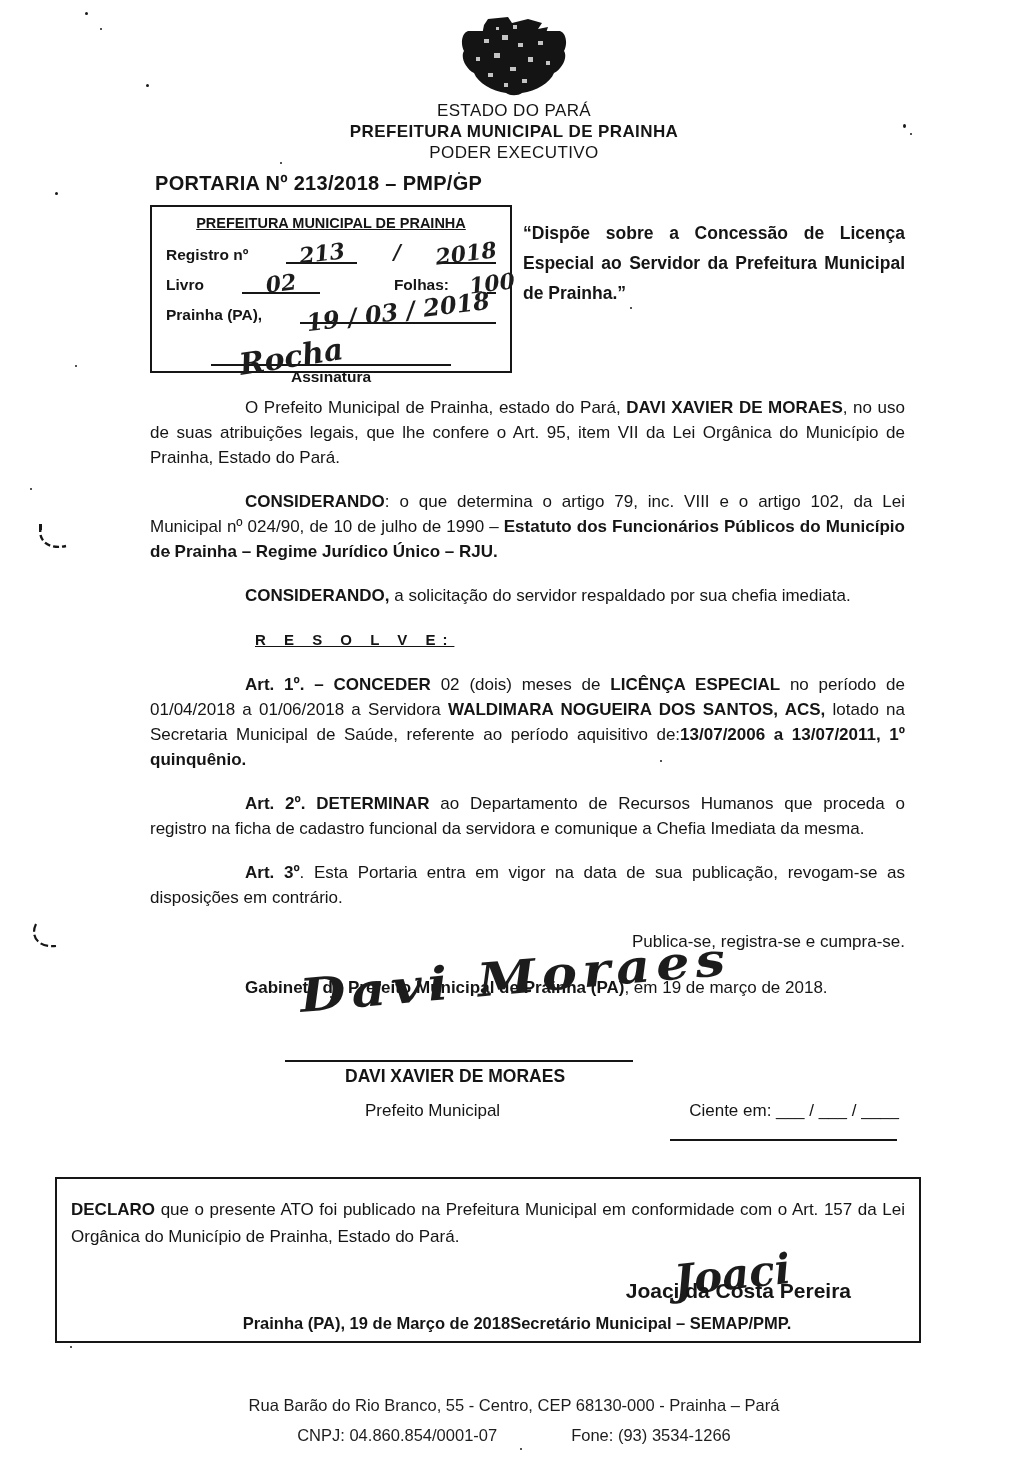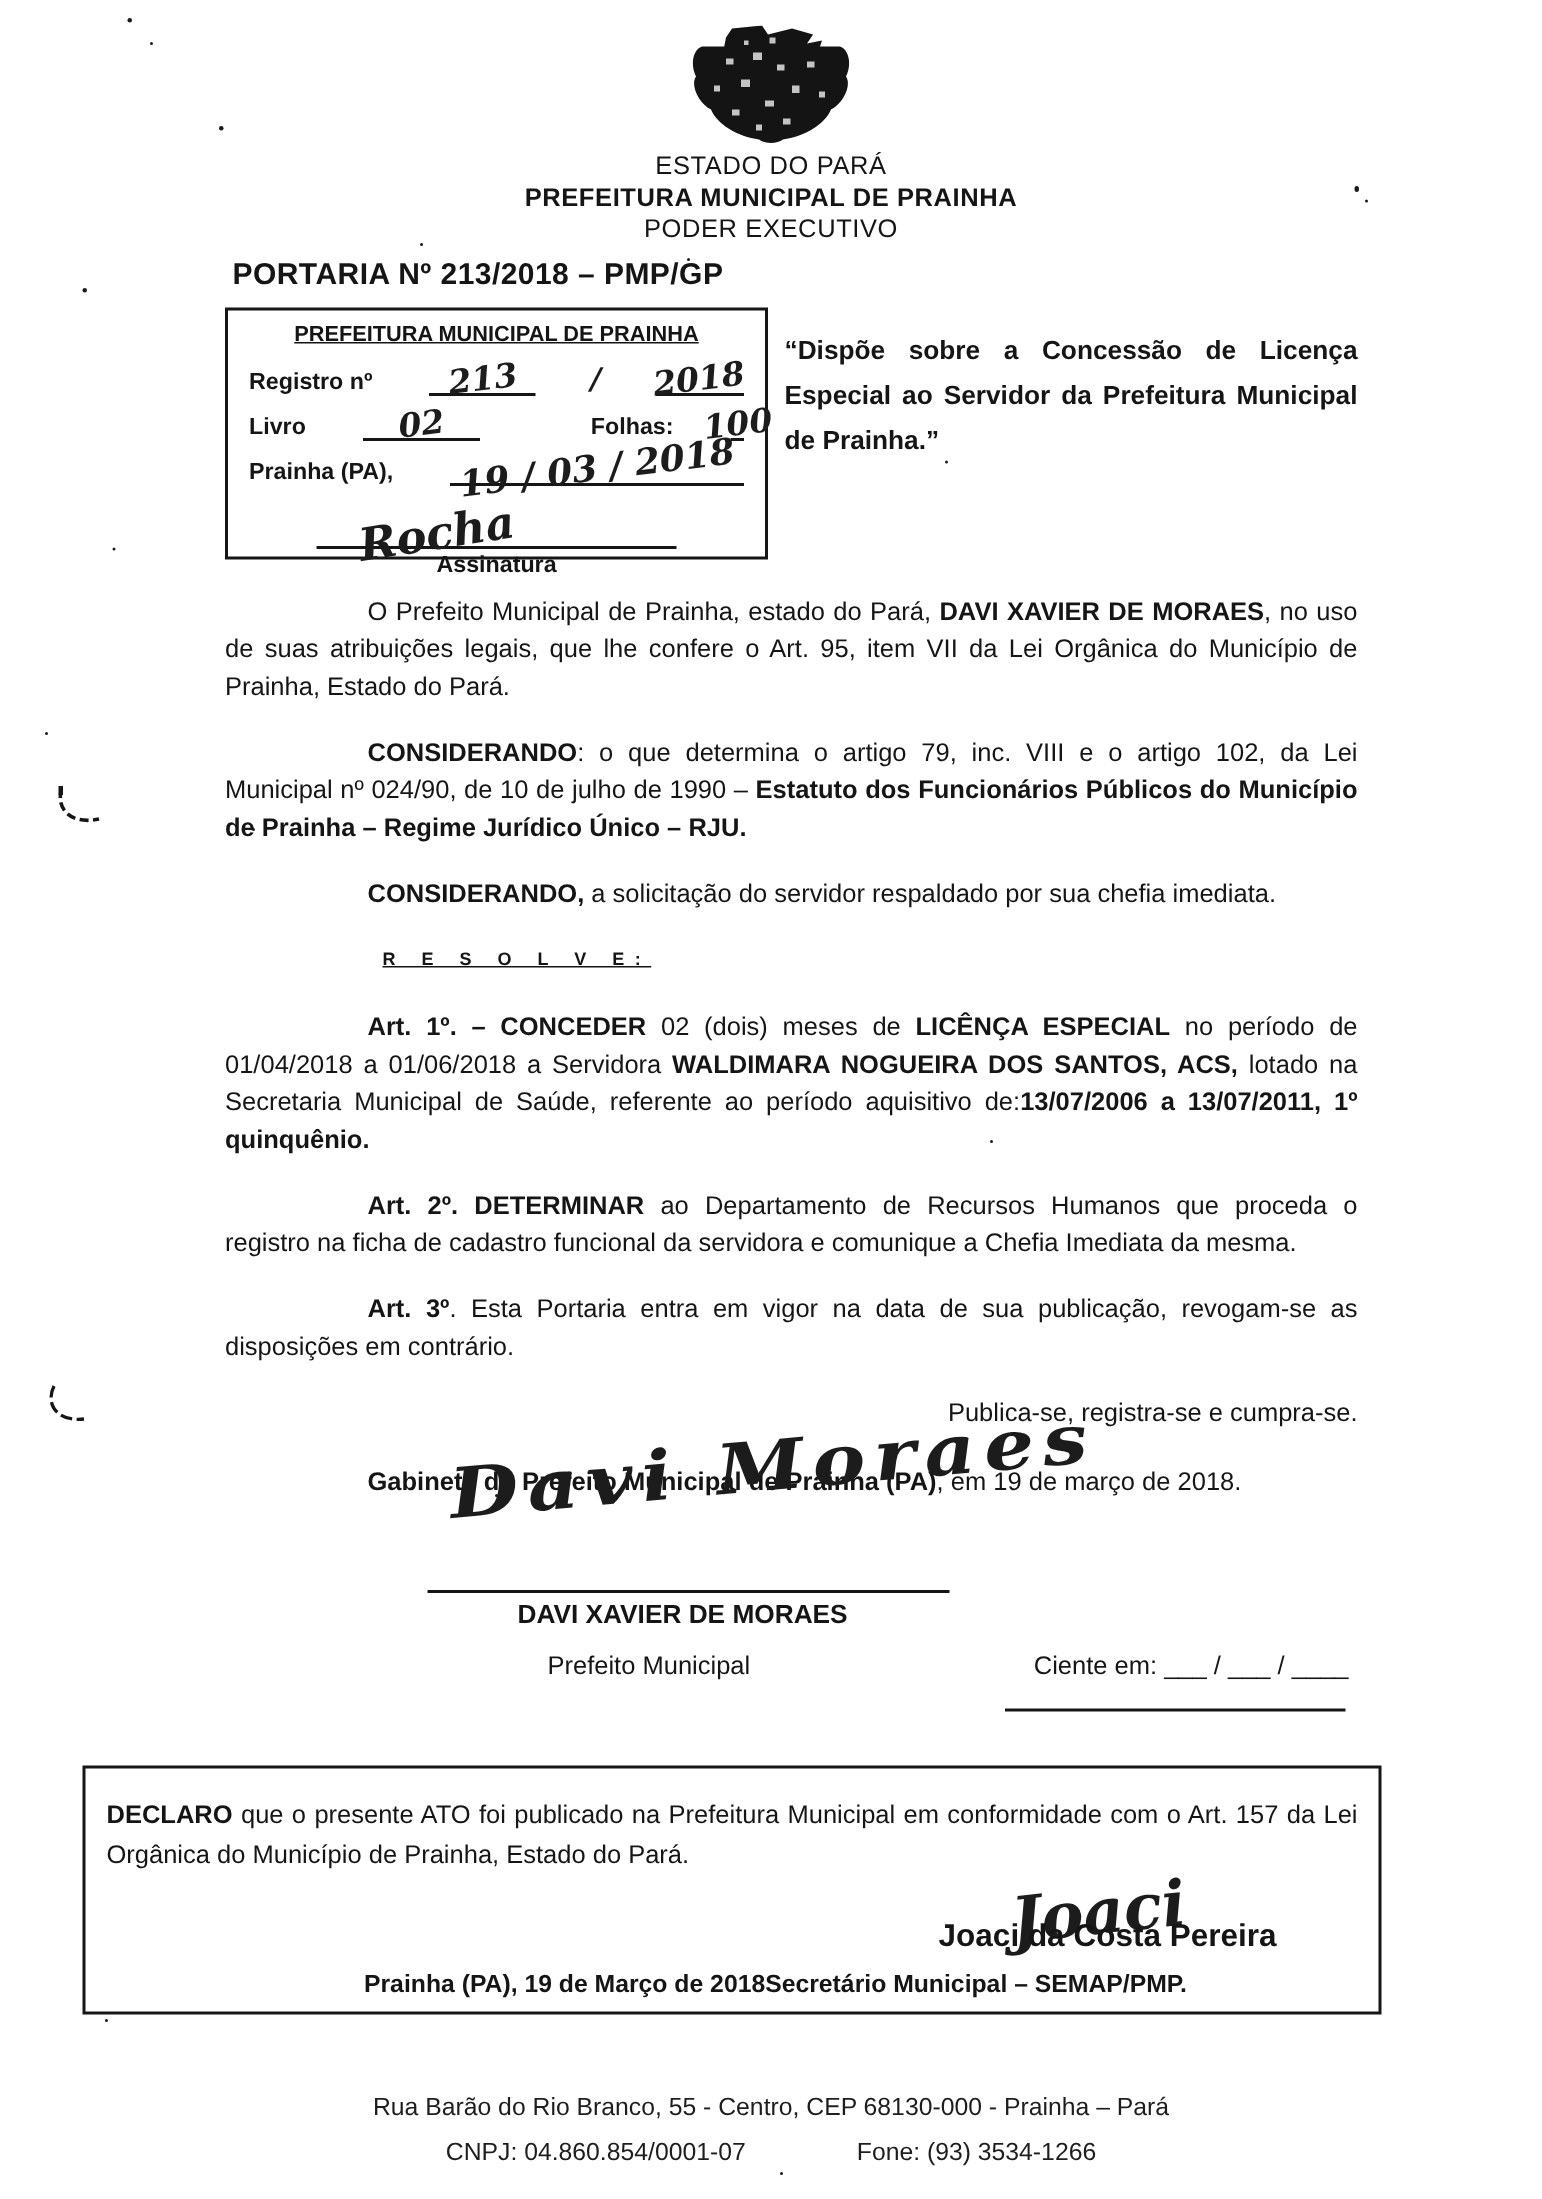--- a/index.html
+++ b/index.html
@@ -22,21 +22,21 @@
   .blank .hand{position:absolute;left:50%;bottom:-4px;transform:translateX(-50%) rotate(-7deg);
                font-size:22px;white-space:nowrap;}
   .sig-area{margin-top:16px;text-align:center;}
   .sig-rule{position:relative;margin:0 auto;width:240px;border-bottom:2px solid #161616;height:24px;}
   .sig-rule .hand{position:absolute;left:28px;bottom:-10px;font-size:30px;transform:rotate(-9deg);}
   .assinatura{font-size:15.5px;font-weight:bold;margin-top:2px;}
   .epigraph{width:382px;font-weight:bold;font-size:17.5px;line-height:30px;text-align:justify;margin-top:13px;}
   
   .content{margin:22px 123px 0 150px;font-size:17px;line-height:25px;text-align:justify;}
   .content p{margin:0 0 19px 0;text-indent:95px;}
-  .resolve{font-weight:bold;font-size:12px;text-decoration:underline;letter-spacing:7px;
+  .resolve{font-weight:bold;font-size:15px;text-decoration:underline;letter-spacing:7px;
            margin:6px 0 20px 105px;}
   .publica{text-align:right;text-indent:0 !important;margin-bottom:21px !important;}
   .gabinete{margin-bottom:0 !important;}
   .sig-block{position:relative;height:96px;}
   .sig-script{position:absolute;left:150px;top:-16px;font-size:46px;letter-spacing:5px;
               transform:rotate(-5deg) scaleX(1.15);transform-origin:left;white-space:nowrap;}
   .sig-line2{position:absolute;left:135px;top:60px;width:348px;border-top:2px solid #161616;}
   .sig-name{position:absolute;left:195px;top:64px;font-weight:bold;font-size:17.5px;}
   .role-row{display:flex;align-items:center;margin:2px 0 0 215px;}
   .ciente{margin-left:auto;padding-right:6px;}

